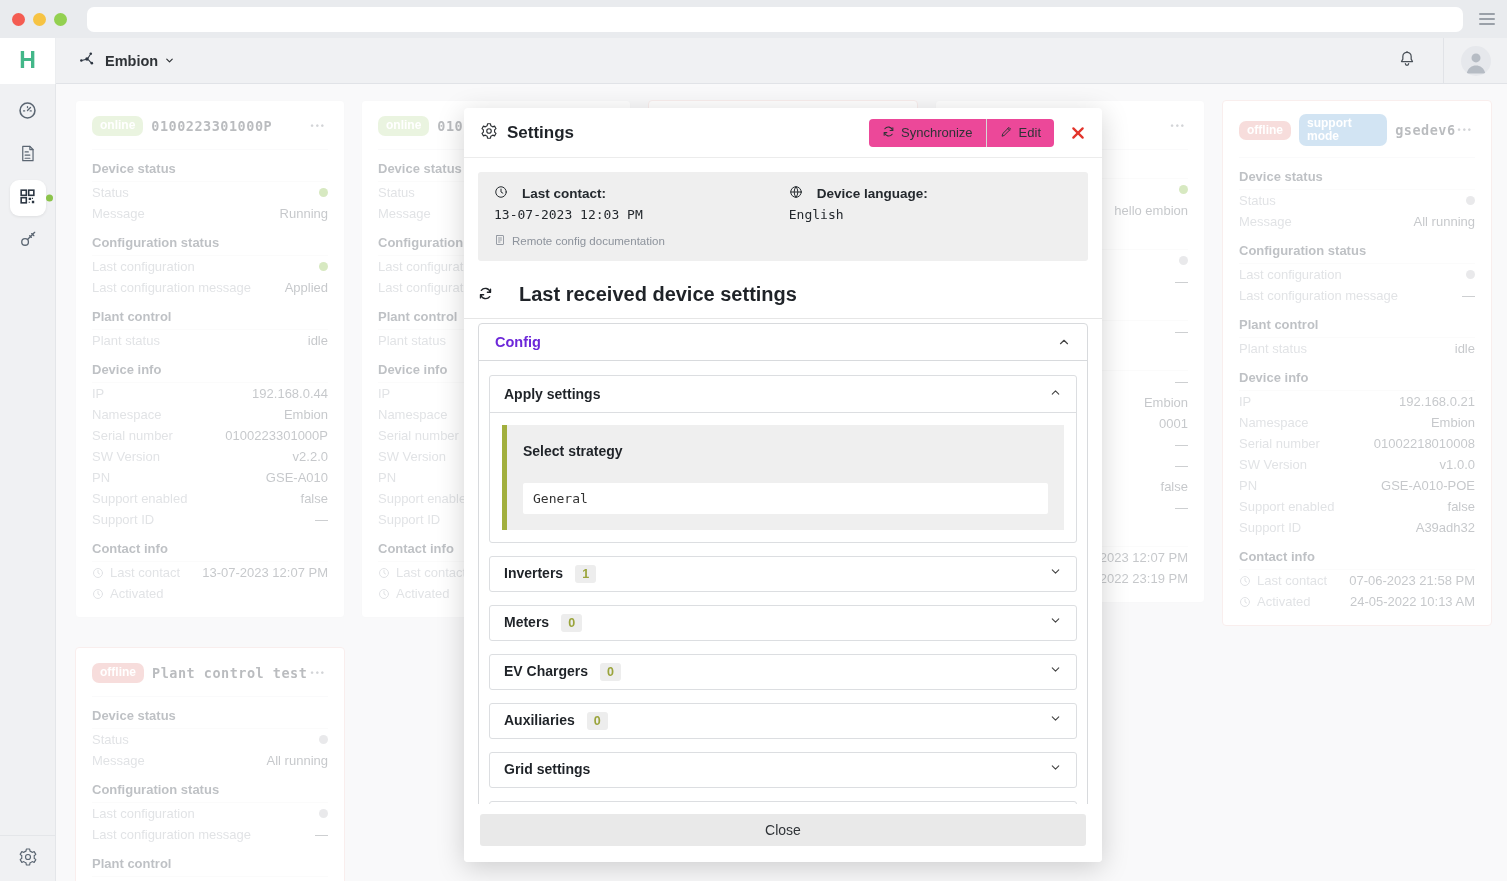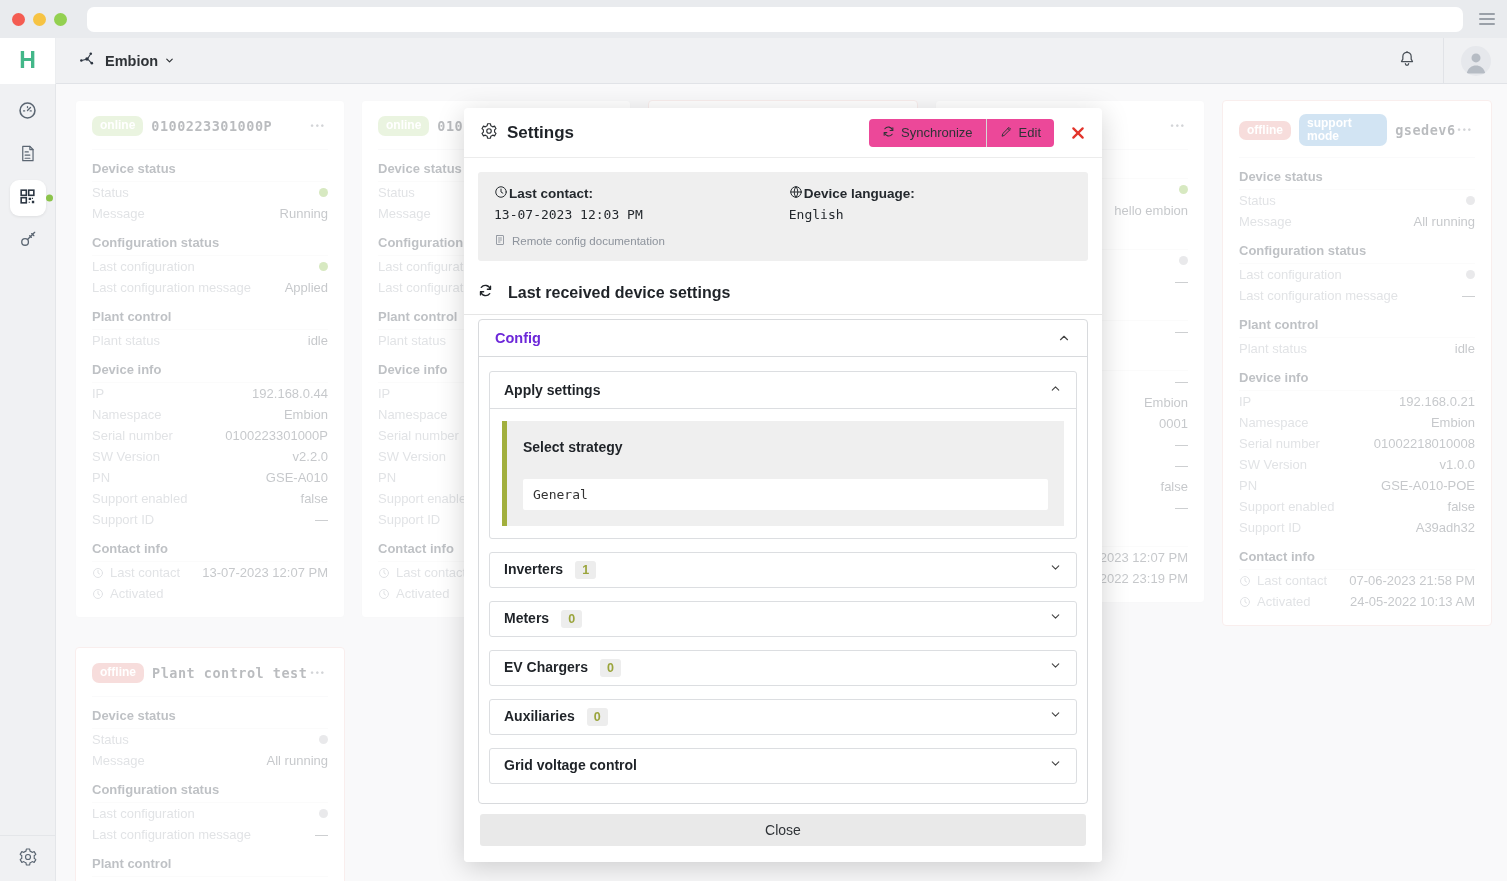--- a/index.html
+++ b/index.html
@@ -71,24 +71,24 @@
   .m-header{height:50px;display:flex;align-items:center;padding:0 16px;border-bottom:1px solid #ececec;flex:0 0 auto}
   .m-title{font-weight:bold;font-size:17px;color:#1f2328;margin-left:9px}
   .btn-group{margin-left:auto;display:flex;background:#ec4899;border-radius:4px;overflow:hidden}
   .gbtn{padding:6px 13px;font-size:13px;color:#2f3337;display:flex;gap:6px;align-items:center;cursor:pointer;border:none;background:transparent;font-family:inherit}
   .gbtn + .gbtn{border-left:1px solid #d7d7d7}
   .close-x{margin-left:16px;cursor:pointer;display:flex;align-items:center}
   .m-body{flex:1;overflow:hidden;padding:14px 14px 0}
   .info-panel{background:#efefef;border-radius:3px;padding:13px 16px;display:flex}
   .info-col1{width:51%}
   .info-col2{width:49%}
-  .info-label{font-weight:bold;font-size:13.5px;color:#24292e;display:flex;align-items:center;gap:1px}
+  .info-label{font-weight:bold;font-size:13.5px;color:#24292e;display:flex;align-items:center;gap:14px}
   .info-value{font-family:"DejaVu Sans Mono",monospace;font-size:13px;color:#24292e;margin-top:5px}
   .doc-link{margin-top:12px;font-size:11.5px;color:#8d939c;display:flex;align-items:center;gap:6px;cursor:pointer;width:fit-content}
-  .section-head{display:flex;align-items:center;gap:15px;font-weight:bold;font-size:16px;color:#1f2328;margin:22px 0 12px}
+  .section-head{display:flex;align-items:center;gap:26px;font-weight:bold;font-size:20px;color:#1f2328;margin:22px 0 12px}
   .full-div{border-top:1px solid #e6e6e6;margin:0 -14px 4px}
   .config-box{border:1px solid #d8dadd;border-radius:4px;background:#fff}
   .config-head{padding:10px 16px;display:flex;align-items:center;font-weight:bold;font-size:14.5px;color:#6d28d9;cursor:pointer}
   .config-body{border-top:1px solid #d8dadd;padding:14px 10px 6px}
   .sub-box{border:1px solid #dcdee1;border-radius:3px;margin-bottom:13px;background:#fff}
   .sub-head{padding:8px 14px;display:flex;align-items:flex-start;font-weight:bold;font-size:14px;color:#1f2328;cursor:pointer;min-height:34px}
   .apply-head{padding:10px 14px}
   .count-badge{margin-left:12px;background:#ededed;color:var(--countText);font-weight:bold;font-size:12.5px;padding:2px 7px;border-radius:3px}
   .chev{margin-left:auto;display:flex;align-items:center}
   .apply-body{border-top:1px solid #dcdee1;padding:12px}
@@ -705,20 +705,30 @@
                 <span class="count-badge">0</span>
                 <span class="chev">
                   <svg class="i" width="13" height="13" viewBox="0 0 24 24" style="color:#444;stroke-width:2">
                     <path d="M6 9l6 6 6-6"></path>
                   </svg>
                 </span>
      </div>
             </div>
             <div class="sub-box">
               <div class="sub-head">
+       <span>Grid settings</span>
+                <span class="chev">
+                  <svg class="i" width="13" height="13" viewBox="0 0 24 24" style="color:#444;stroke-width:2">
+                    <path d="M6 9l6 6 6-6"></path>
+                  </svg>
+                </span>
+     </div>
+            </div>
+            <div class="sub-box">
+              <div class="sub-head">
        <span>Grid voltage control</span>
                 <span class="chev">
                   <svg class="i" width="13" height="13" viewBox="0 0 24 24" style="color:#444;stroke-width:2">
                     <path d="M6 9l6 6 6-6"></path>
                   </svg>
                 </span>
      </div>
             </div>
           </div>
       </div>

